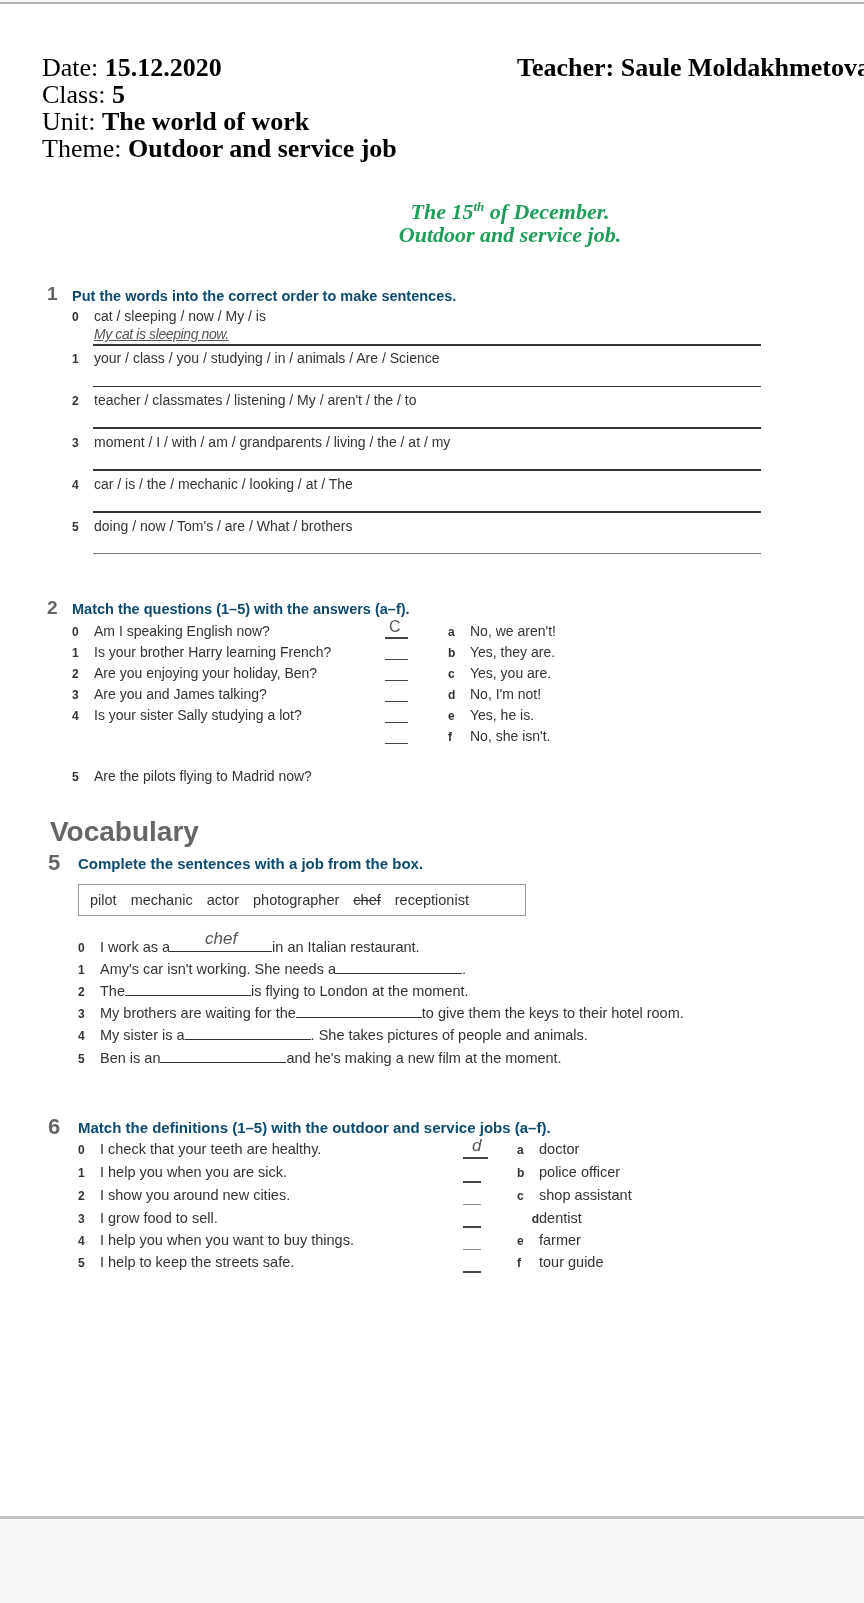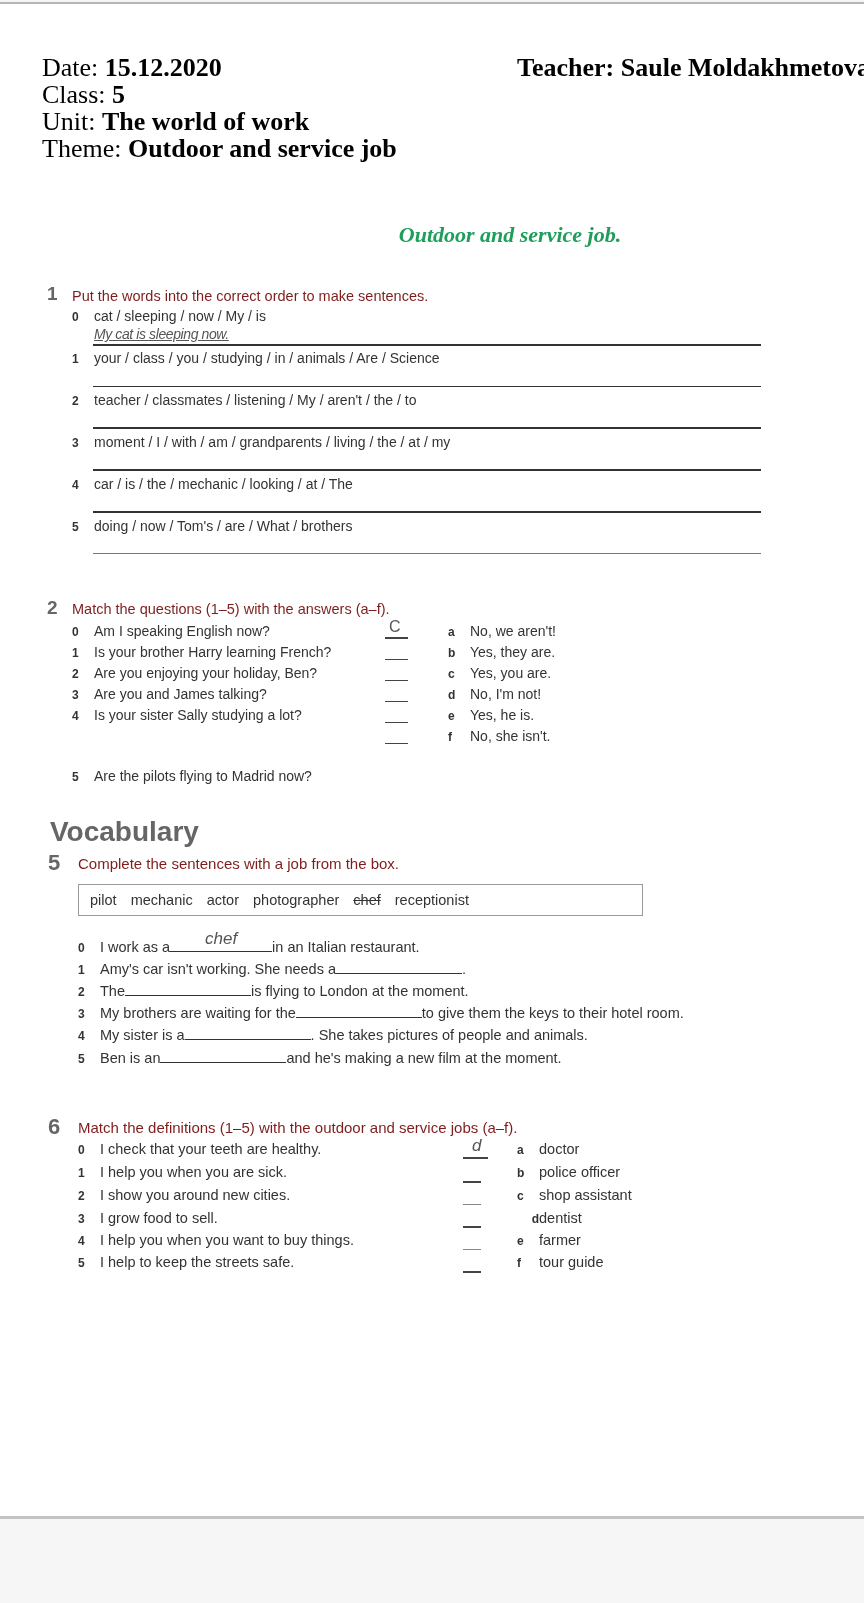--- a/index.html
+++ b/index.html
@@ -5,47 +5,48 @@
   html, body { margin: 0; padding: 0; }
   body { width: 864px; height: 1603px; background: #f6f6f6; position: relative; overflow: hidden; font-family: "Liberation Sans", sans-serif; color: #333; }
   .page { position: absolute; left: 0; top: 2px; width: 864px; height: 1515px; background: #fff; border-top: 2px solid #b5b5b5; }
   .bottom-sep { position: absolute; left: 0; top: 1516px; width: 864px; height: 3px; background: #c3c3c3; }
   .serif { font-family: "Liberation Serif", serif; color: #000; }
   .hdr { position: absolute; font-size: 26px; line-height: 28px; }
   .hdr b { font-weight: bold; }
   .green { position: absolute; left: 340px; width: 340px; text-align: center; font-family: "Liberation Serif", serif; font-style: italic; font-weight: bold; color: #1e9e5a; font-size: 22px; line-height: 28px; }
   .green sup { font-size: 13px; }
   .ex-num { position: absolute; font-weight: bold; color: #666; }
-  .ex-title { position: absolute; font-weight: normal; color: #7f1d1d; font-size: 14.5px; }
+  .ex-title { position: absolute; font-weight: bold; color: #0c4a6e; font-size: 14.5px; }
   .row { position: absolute; font-size: 14px; color: #333; white-space: nowrap; }
   .row .n { display: inline-block; width: 22px; font-weight: bold; font-size: 12px; color: #333; }
   .line { position: absolute; height: 1px; background: #333; }
   .ans-model { position: absolute; font-style: italic; text-decoration: underline; color: #555; font-size: 14px; letter-spacing: -0.4px; }
   .blank { position: absolute; height: 1px; background: #444; }
   .letter { position: absolute; font-size: 14px; color: #333; white-space: nowrap; }
   .letter b { display: inline-block; width: 22px; font-size: 12px; }
   .vocab-head { position: absolute; left: 50px; top: 812px; font-size: 28px; font-weight: bold; color: #666; }
-  .wordbox { position: absolute; left: 78px; top: 880px; width: 565px; height: 32px; border: 1.5px solid #999; box-sizing: border-box; font-size: 14.5px; color: #333; padding: 7px 11px; white-space: nowrap; }
+  .wordbox { position: absolute; left: 78px; top: 880px; width: 448px; height: 32px; border: 1.5px solid #999; box-sizing: border-box; font-size: 14.5px; color: #333; padding: 7px 11px; white-space: nowrap; }
   .wordbox span { margin-right: 10px; }
   .strike { text-decoration: line-through; }
   .fill { display: inline-block; border-bottom: 1px solid #333; height: 14px; vertical-align: baseline; text-align: center; position: relative; }
   .fill i { position: absolute; left: 0; right: 0; top: -8px; font-size: 17px; color: #555; }
   .short-ans { position: absolute; font-style: italic; color: #555; font-size: 17px; }
 </style>
 </head>
 <body>
 
 <div class="page">
 
   <div class="hdr serif" style="left:42px; top:50px;"><span>Date: </span><b>15.12.2020</b></div>
   <div class="hdr serif" style="left:42px; top:77px;"><span>Class: </span><b>5</b></div>
   <div class="hdr serif" style="left:42px; top:104px;"><span>Unit: </span><b>The world of work</b></div>
   <div class="hdr serif" style="left:42px; top:131px;"><span>Theme: </span><b>Outdoor and service job</b></div>
   <div class="hdr serif" style="left:517px; top:50px; font-weight:bold; white-space:nowrap;">Teacher: Saule Moldakhmetova</div>
 
+  <div class="green" style="top:189px;"><span>The 15</span><sup>th</sup><span> of December.</span></div>
   <div class="green" style="top:217px;">Outdoor and service job.</div>
 
   <div class="ex-num" style="left:47px; top:279px; font-size:19px;">1</div>
   <div class="ex-title" style="left:72px; top:284px;">Put the words into the correct order to make sentences.</div>
 
   <div class="row" style="left:72px; top:304px;"><span class="n">0</span><span>cat / sleeping / now / My / is</span></div>
   <div class="ans-model" style="left:94px; top:322px;">My cat is sleeping now.</div>
   <div class="line" style="left:93px; top:340px; width:668px; height:2px;"></div>
 
   <div class="row" style="left:72px; top:346px;"><span class="n">1</span><span>your / class / you / studying / in / animals / Are / Science</span></div>

